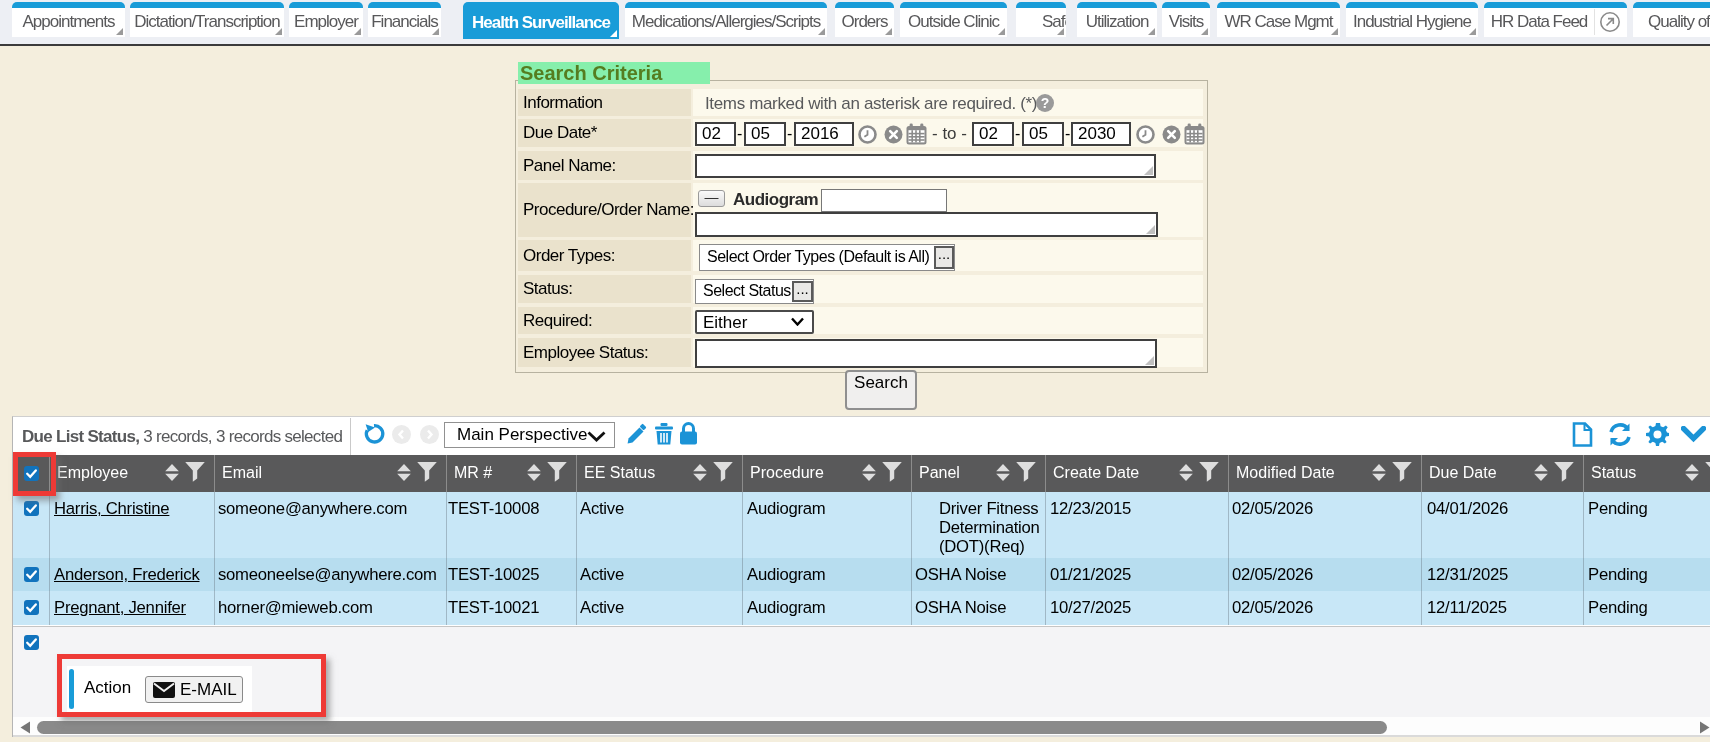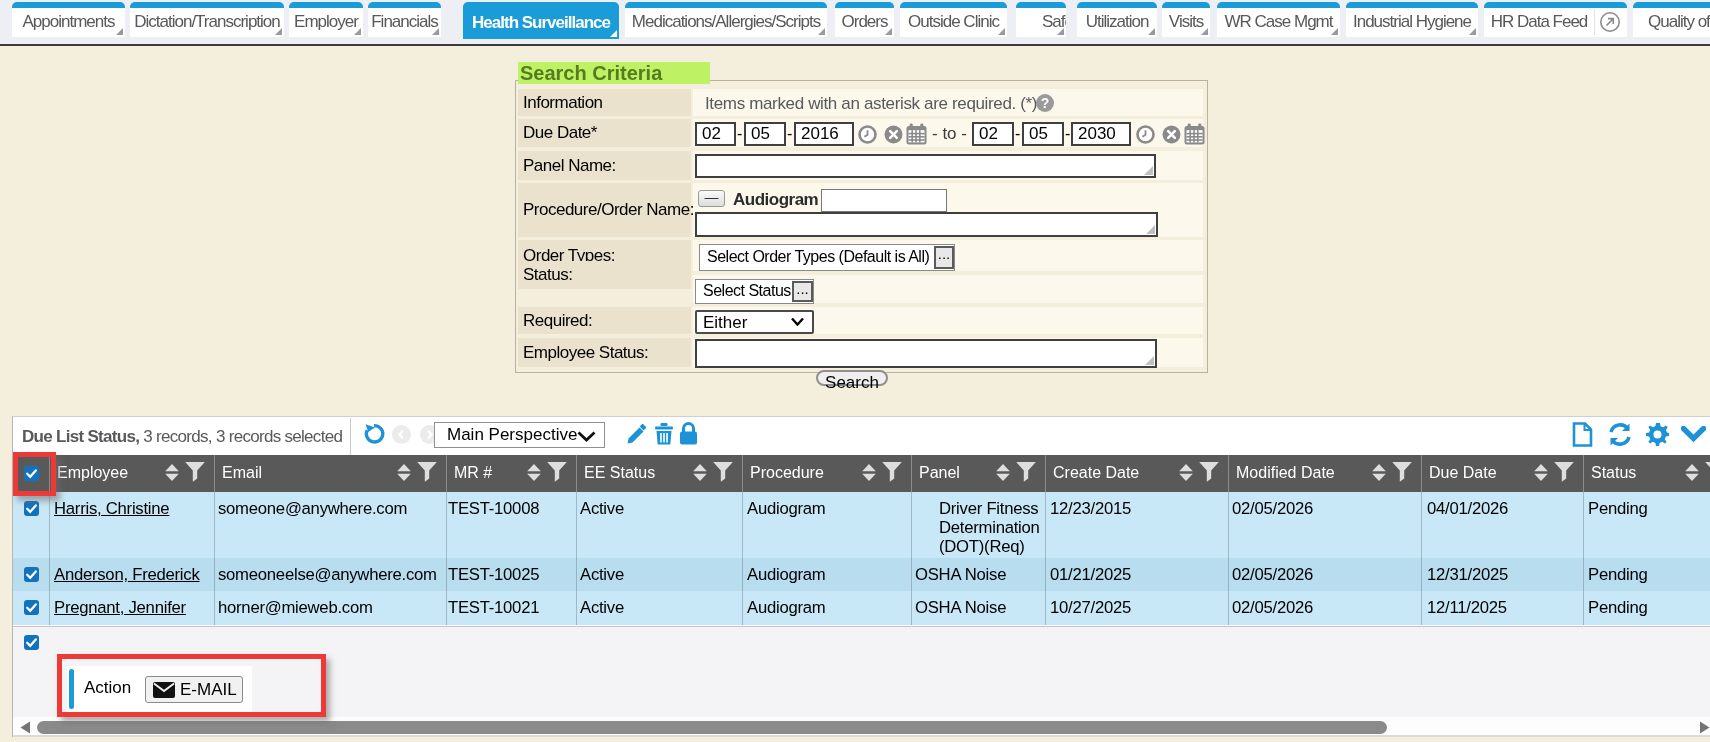--- a/index.html
+++ b/index.html
@@ -6,30 +6,30 @@
 html,body { width:1710px; height:742px; overflow:hidden; }
 body { font-family:"Liberation Sans", sans-serif; position:relative; background:#f4eedd; }
 .abs { position:absolute; }
 #tabbar { position:absolute; left:0; top:0; width:1710px; height:44px; background:#edeff4; overflow:hidden; }
 .tab { position:absolute; top:2px; height:35px; background:#fff; border-top:6px solid #199cd8; border-radius:5px 5px 0 0; color:#58585a; font-size:17px; letter-spacing:-1px; text-align:center; line-height:27px; white-space:nowrap; overflow:hidden; }
 .tab .tri { position:absolute; right:2px; bottom:2px; width:0; height:0; border-style:solid; border-width:0 0 7px 7px; border-color:transparent transparent #9a9a9a transparent; }
 .tab.active { background:#199cd8; color:#fff; font-weight:bold; height:37px; line-height:29px; }
 .tab.active .tri { border-color:transparent transparent #fff transparent; }
 #darkline { position:absolute; left:0; top:44px; width:1710px; height:2px; background:#3b3b3b; }
 #fieldset { position:absolute; left:515px; top:80px; width:693px; height:293px; border:1px solid #b7b2a0; }
-#legend { position:absolute; left:518px; top:62px; width:192px; height:22px; background:#bef264; color:#557d20; font-size:20px; font-weight:bold; line-height:22px; padding-left:2px; }
+#legend { position:absolute; left:518px; top:62px; width:192px; height:22px; background:#86efac; color:#557d20; font-size:20px; font-weight:bold; line-height:22px; padding-left:2px; }
 .frow-l { position:absolute; left:518px; width:173px; background:#eae2cc; color:#000; font-size:17px; }
 .frow-v { position:absolute; left:693px; width:510px; background:#fcf9ec; }
 .frow-l span { position:absolute; left:5px; top:50%; transform:translateY(-50%); white-space:nowrap; letter-spacing:-0.5px; }
 .inp { position:absolute; background:#fff; border:2px solid #3f3f3f; font-size:17px; padding-left:5px; color:#000; font-family:"Liberation Sans", sans-serif; }
 .thinbox { position:absolute; background:#fff; border:1px solid #8a8a8a; font-size:16px; letter-spacing:-0.5px; color:#000; }
 .rsz { position:absolute; right:1px; bottom:1px; width:0; height:0; border-style:solid; border-width:0 0 9px 9px; border-color:transparent transparent #c0c0c0 transparent; }
 .gicon { position:absolute; }
 .dotbtn { position:absolute; border:2px solid #5a5a5a; background:#e9e8e6; font-size:15px; color:#000; text-align:center; line-height:12px; }
-#searchbtn { position:absolute; left:816px; top:370px; width:72px; height:16px; background:#f0efee; border:2px solid #8f8f8f; border-radius:13px; font-size:17px; color:#000; text-align:center; line-height:21px; }
+#searchbtn { position:absolute; left:845px; top:370px; width:72px; height:40px; background:#f0efee; border:2px solid #8f8f8f; border-radius:4px; font-size:17px; color:#000; text-align:center; line-height:21px; }
 #grid { position:absolute; left:12px; top:416px; width:1698px; height:321px; background:#fff; border-left:1px solid #b5b5b5; border-top:1px solid #cfcfcf; overflow:hidden; }
 #gtitle { position:absolute; left:9px; top:10px; font-size:17px; letter-spacing:-0.7px; color:#58595b; white-space:nowrap; }
 #tdivider { position:absolute; left:337px; top:1px; width:1px; height:37px; background:#c9c9c9; }
 #gheader { position:absolute; left:0; top:38px; width:1698px; height:37px; background:#59595a; }
 .hcell { position:absolute; top:0; height:37px; color:#fff; font-size:16px; }
 .hsep { position:absolute; top:0; width:1px; height:37px; background:#8c8c8c; }
 .hlabel { position:absolute; left:8px; top:9px; white-space:nowrap; }
 .row { position:absolute; left:0; width:1698px; }
 .rtext { position:absolute; font-size:16.7px; letter-spacing:-0.25px; color:#000; white-space:nowrap; }
 .rlink { text-decoration:underline; }
@@ -86,21 +86,21 @@
   </div>
 <div class="frow-v" style="top:151px; height:29px;"></div>
 <div class="frow-l" style="top:183px; height:54px;">
     <span>Procedure/Order Name:</span>
   </div>
 <div class="frow-v" style="top:183px; height:54px;"></div>
 <div class="frow-l" style="top:240px; height:31px;">
     <span>Order Types:</span>
   </div>
 <div class="frow-v" style="top:240px; height:31px;"></div>
-<div class="frow-l" style="top:261px; height:28px;">
+<div class="frow-l" style="top:275px; height:28px;">
     <span>Status:</span>
   </div>
 <div class="frow-v" style="top:275px; height:28px;"></div>
 <div class="frow-l" style="top:307px; height:27px;">
     <span>Required:</span>
   </div>
 <div class="frow-v" style="top:307px; height:27px;"></div>
 <div class="frow-l" style="top:338px; height:29px;">
     <span>Employee Status:</span>
   </div>
@@ -202,21 +202,21 @@
     <path d="M2.6 2.2 L5.2 10 L12 5.6 Z" fill="#1b93d6"></path>
   </svg>
   <svg class="tbicon" style="left:379px; top:8px;" width="19" height="19" viewBox="0 0 19 19">
     <circle cx="9.5" cy="9.5" r="9.5" fill="#ebebeb"></circle>
       <path d="M11 5.5 L7.5 9.5 L11 13.5" fill="none" stroke="#fff" stroke-width="2.4"></path>
   </svg>
   <svg class="tbicon" style="left:407px; top:8px;" width="19" height="19" viewBox="0 0 19 19">
     <circle cx="9.5" cy="9.5" r="9.5" fill="#ebebeb"></circle>
       <path d="M8 5.5 L11.5 9.5 L8 13.5" fill="none" stroke="#fff" stroke-width="2.4"></path>
   </svg>
-  <div class="abs" style="left:421px; top:5px; width:171px; height:26px; background:#fff; border:1px solid #919191;">
+  <div class="abs" style="left:431px; top:5px; width:171px; height:26px; background:#fff; border:1px solid #919191;">
     <span style="position:absolute; left:12px; top:2px; font-size:17px; color:#000;">Main Perspective</span>
     <svg style="position:absolute; right:8px; top:8px;" width="19" height="11" viewBox="0 0 19 11">
         <path d="M1.5 1.5 L9.5 9 L17.5 1.5" fill="none" stroke="#111" stroke-width="2.8"></path>
       </svg>
   </div>
   <svg class="tbicon" style="left:613px; top:6px;" width="22" height="22" viewBox="0 0 22 22">
     <path d="M2.5 15.5 L13.5 4.5 L17.5 8.5 L6.5 19.5 L1.6 20.4 Z" fill="#1b93d6"></path>
     <rect x="14.2" y="1.8" width="5.6" height="4.2" rx="1" transform="rotate(45 17 4)" fill="#1b93d6"></rect>
   </svg>
   <svg class="tbicon" style="left:641px; top:5px;" width="20" height="23" viewBox="0 0 20 23">

